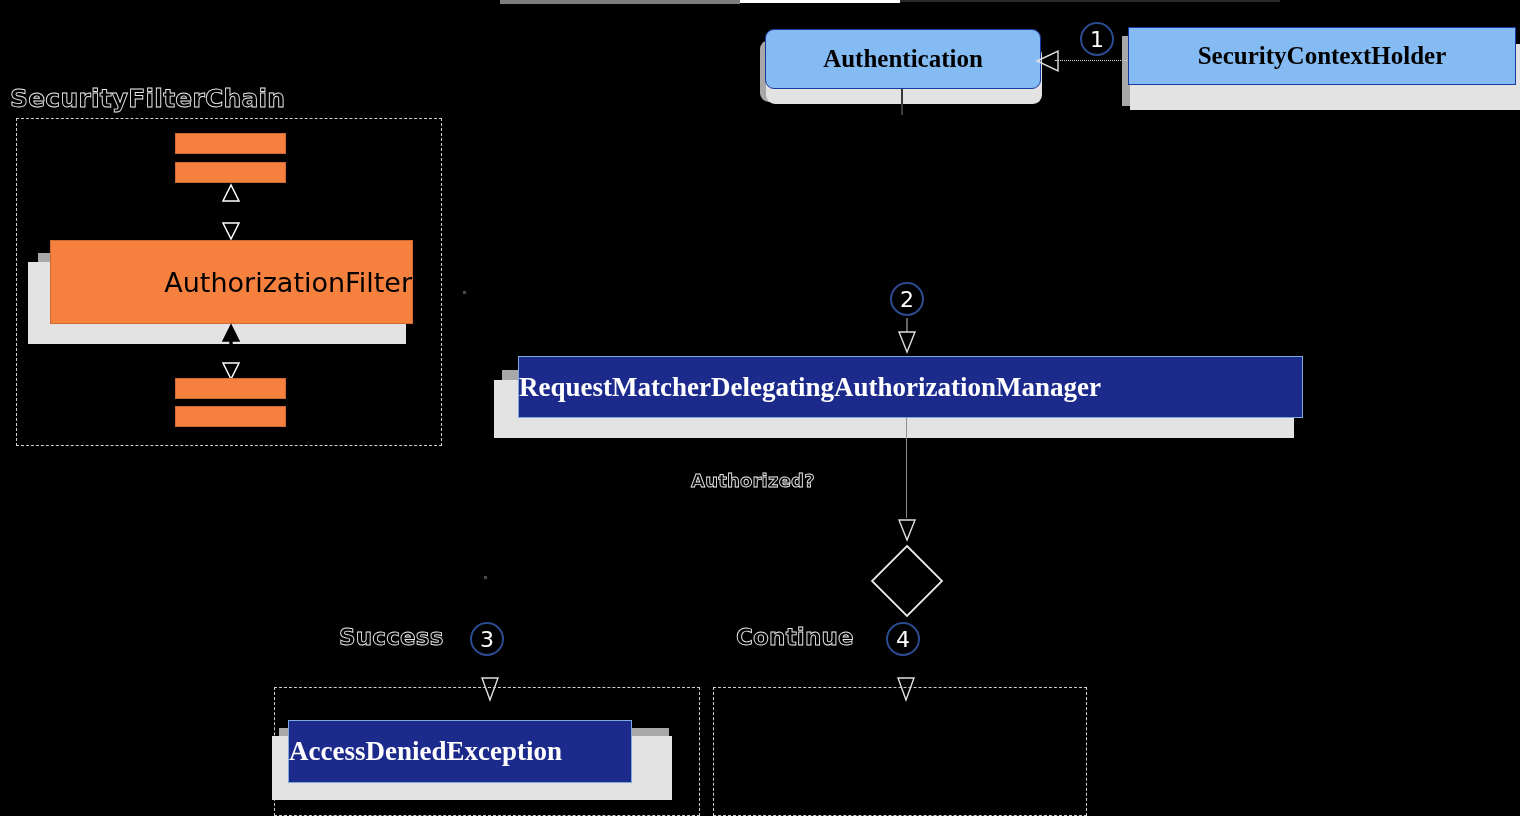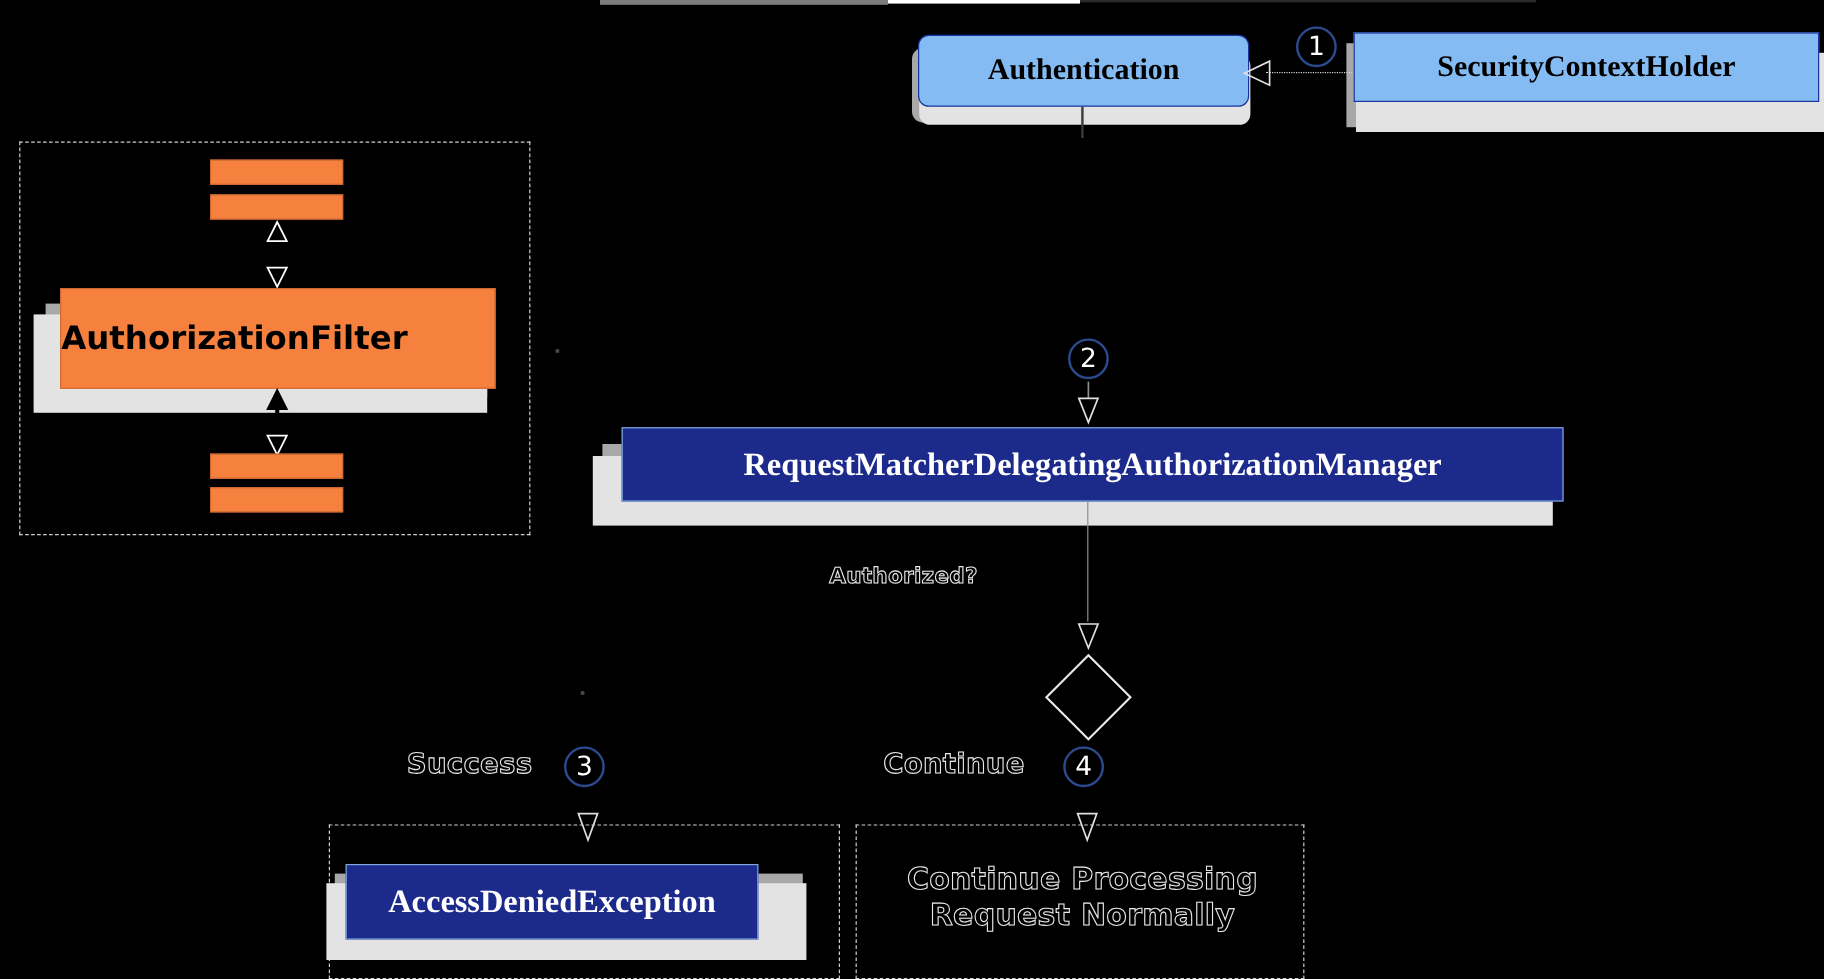--- a/index.html
+++ b/index.html
@@ -48,40 +48,39 @@
 
   
   .navy-box {
     background: #1c2a8c;
     border: 1.6px solid #7fa8dd;
     color: #ffffff;
     font-family: "Liberation Serif", serif;
     font-weight: bold;
     display: flex;
     align-items: center;
-    justify-content: center;
     box-sizing: border-box;
     text-align: center;
   }
 
   
   .orange-box {
     background: #f6813f;
     border: 1px solid #d06a33;
     box-sizing: border-box;
   }
   .orange-main {
     background: #f6813f;
     border: 1px solid #d06a33;
     color: #000000;
     font-family: "DejaVu Sans", sans-serif;
-    font-weight: bold;
-    display: flex;
-    align-items: center;
-    justify-content: flex-start;
+    font-weight: normal;
+    display: flex;
+    align-items: center;
+    justify-content: flex-end;
     box-sizing: border-box;
   }
 
   
   .shadow-mid  { position: absolute; background: #a8a8a8; }
   .shadow-back { position: absolute; background: #e3e3e3; }
 
   
   .dashed-box {
     border: 1.6px dashed #cfcfcf;
@@ -138,20 +137,23 @@
   <svg class="ovl" style="left:1036px; top:48px;" width="24" height="26" viewBox="0 0 24 26">
     <polygon points="1,13 22,3 22,23" fill="none" stroke="#e0e0e0" stroke-width="1.4"></polygon>
   </svg>
 
   <div class="abs badge" style="left:1080px; top:22px; width:34px; height:34px; font-size:22px;">
     <span>1</span>
   </div>
 
   <div class="vline-dark" style="left:901px; top:89px; height:26px;"></div>
 
+  <div class="abs ghost-label" style="left:10px; top:84px; font-size:25px;">
+    <span>SecurityFilterChain</span>
+  </div>
 
   <div class="abs dashed-box" style="left:16px; top:118px; width:426px; height:328px;"></div>
 
   <div class="abs orange-box" style="left:175px; top:133px; width:111px; height:21px;"></div>
   <div class="abs orange-box" style="left:175px; top:162px; width:111px; height:21px;"></div>
 
   <svg class="ovl" style="left:218px; top:183px;" width="26" height="58" viewBox="0 0 26 58">
     <line x1="13" y1="6" x2="13" y2="52" stroke="#000000" stroke-width="3.4"></line>
     <polygon points="13,2 5,18 21,18" fill="none" stroke="#ffffff" stroke-width="1.5"></polygon>
     <polygon points="13,56 5,40 21,40" fill="none" stroke="#ffffff" stroke-width="1.5"></polygon>
@@ -227,18 +229,14 @@
 
   <div class="abs dashed-box" style="left:274px; top:687px; width:426px; height:129px;"></div>
 
   <div class="shadow-mid" style="left:279px; top:728px; width:390px; height:66px;"></div>
   <div class="shadow-back" style="left:272px; top:736px; width:400px; height:64px;"></div>
   <div class="abs navy-box" style="left:288px; top:720px; width:344px; height:63px; font-size:27px;">
     <span>AccessDeniedException</span>
   </div>
 
   <div class="abs dashed-box" style="left:713px; top:687px; width:374px; height:129px;"></div>
-  <div class="abs ghost-label" style="left:735px; top:718px; width:334px; font-size:25px; text-align:center;">
-    <div>Continue Processing</div>
-    <div>Request Normally</div>
-  </div>
 
 </div>
 
 </body></html>

